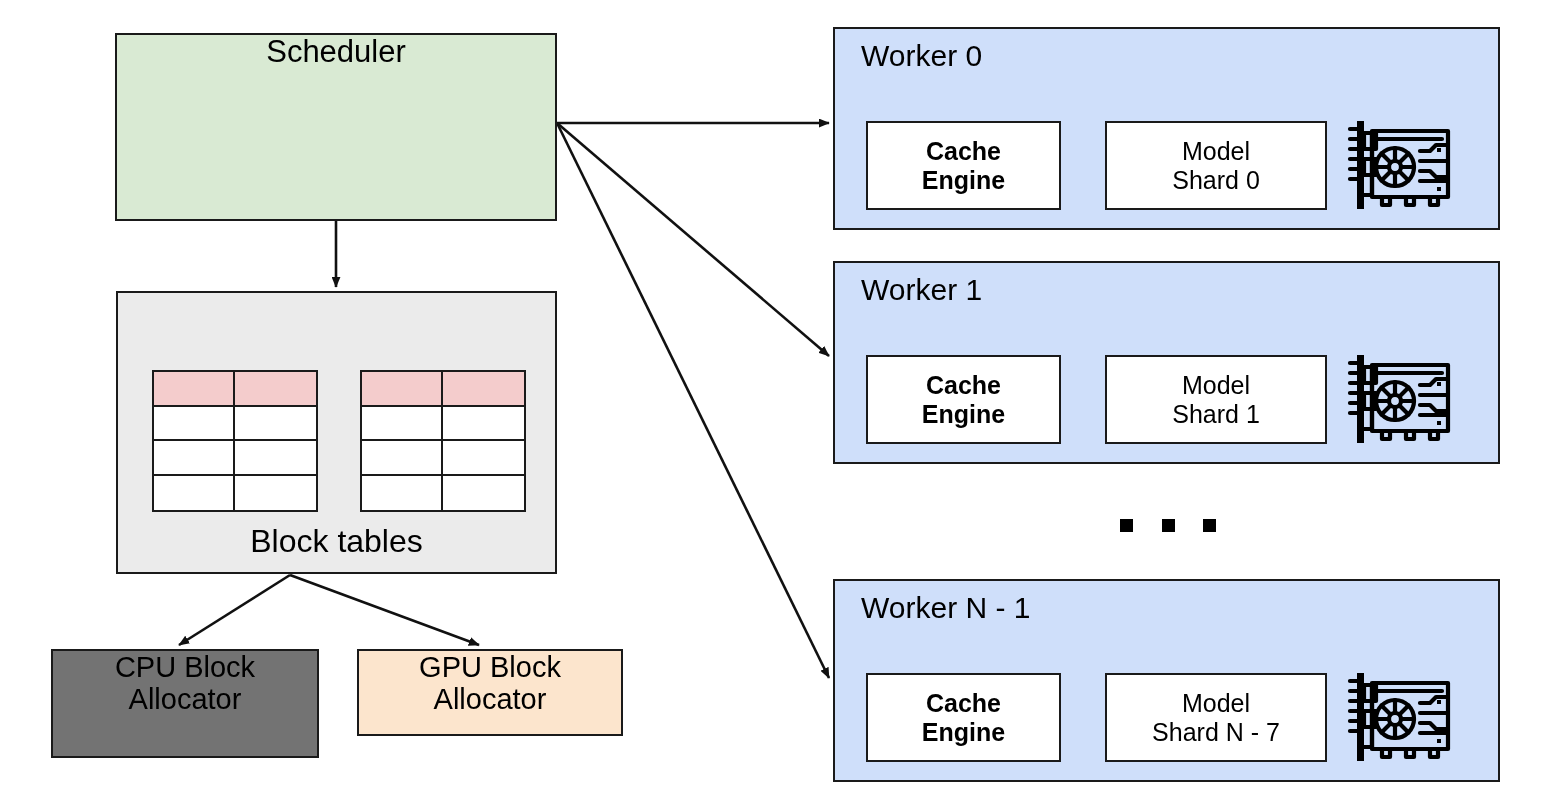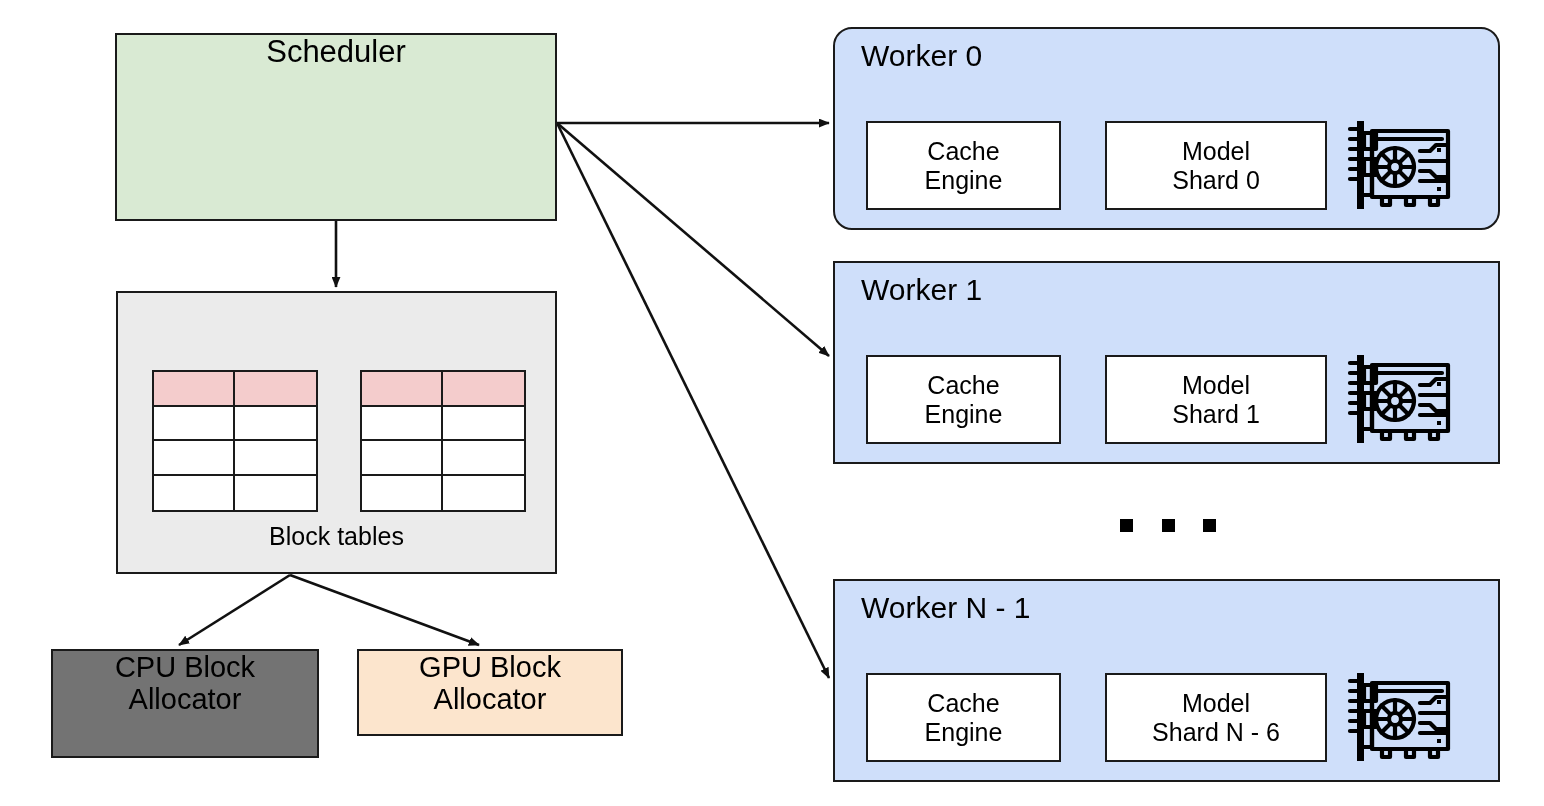--- a/index.html
+++ b/index.html
@@ -49,24 +49,24 @@
   #kv-title {
     position: absolute;
     left: 0; top: 13px;
     width: 100%;
     text-align: center;
     font-size: 30px;
     color: #000;
   }
   #kv-caption {
     position: absolute;
-    left: 0; bottom: 22px;
+    left: 0; bottom: 12px;
     width: 100%;
     text-align: center;
-    font-size: 25px;
+    font-size: 32px;
     color: #000;
   }
   .block-table {
     position: absolute;
     top: 77px;
     width: 166px;
     height: 142px;
     display: grid;
     grid-template-columns: 1fr 1fr;
     grid-template-rows: repeat(4, 1fr);
@@ -103,21 +103,21 @@
   
   .worker {
     position: absolute;
     box-sizing: border-box;
     border: 2px solid #1a1a1a;
     background: #cfdffa;
     width: 667px;
     height: 203px;
     left: 833px;
   }
-  #worker-0 { top: 27px; border-radius: 19px; }
+  #worker-0 { top: 27px; }
   #worker-1 { top: 261px; padding-left: 32px; }
   #worker-2 { top: 579px; }
   .worker-title {
     position: absolute;
     left: 26px;
     top: 10px;
     font-size: 30px;
     color: #000;
     white-space: nowrap;
   }
@@ -129,21 +129,21 @@
     height: 89px;
     top: 92px;
     display: flex;
     align-items: center;
     justify-content: center;
     text-align: center;
     font-size: 25px;
     line-height: 1.14;
     color: #000;
   }
-  .worker-cache  { left: 31px;  width: 195px; }
+  .worker-cache  { left: 31px;  width: 195px; font-weight: bold; }
   .worker-shard  { left: 270px; width: 222px; }
   .gpu-icon {
     position: absolute;
     left: 509px;
     top: 86px;
     width: 110px;
     height: 100px;
   }
 
   
@@ -335,21 +335,21 @@
     <div class="worker-title">Worker N - 1</div>
     <div class="worker-inner worker-cache">
       <span>
         <span>Cache</span><br>
         <span>Engine</span>
       </span>
     </div>
     <div class="worker-inner worker-shard">
       <span>
         <span>Model</span><br>
-        <span>Shard N - 6</span>
+        <span>Shard N - 7</span>
       </span>
     </div>
     <svg class="gpu-icon" viewBox="0 0 110 100">
       <g fill="none" stroke="#000000" stroke-width="4.2" stroke-linejoin="round" stroke-linecap="round">
         <path d="M13,6 L20,6 L20,94 L13,94 Z" fill="#000000" stroke="none"></path>
         <path d="M6,14 L13,14 M6,24 L13,24 M6,34 L13,34 M6,44 L13,44 M6,54 L13,54 M6,64 L13,64"></path>
         <rect x="20" y="18" width="12" height="16"></rect>
         <rect x="20" y="44" width="12" height="16"></rect>
         <path d="M20,18 L28,18 L28,80 L20,80"></path>
         <rect x="28" y="16" width="76" height="66"></rect>

